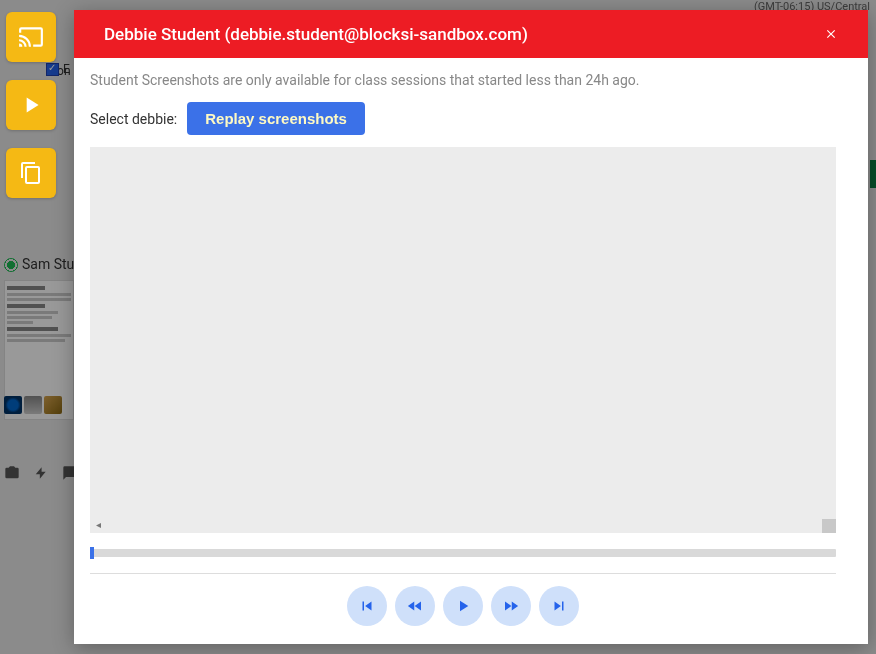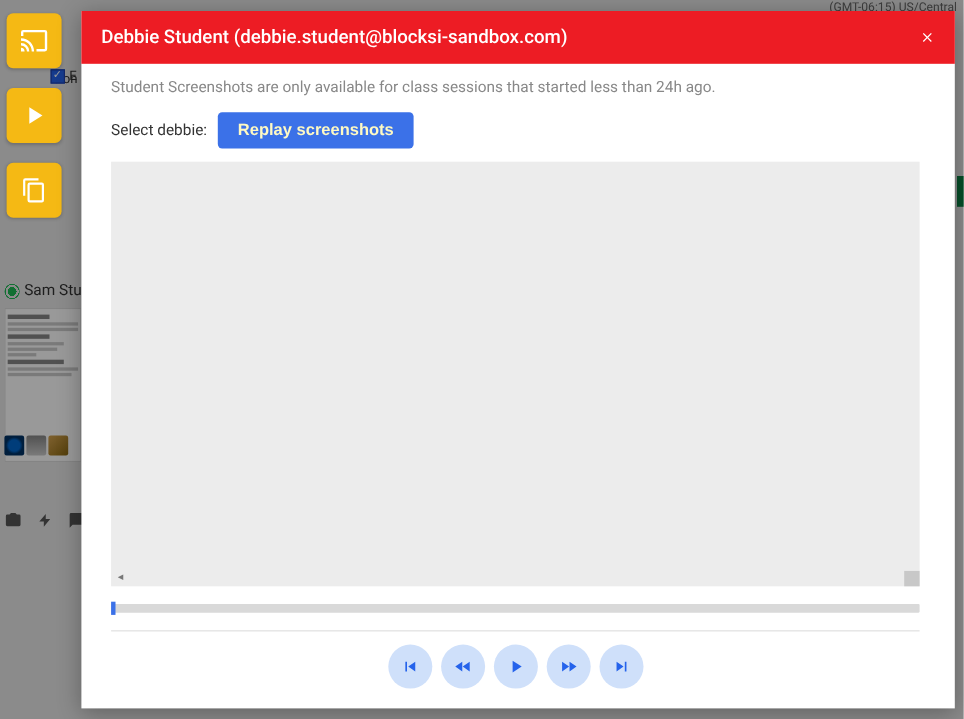--- a/index.html
+++ b/index.html
@@ -160,40 +160,39 @@
       height: 634px;
       background: #fff;
       box-shadow: 0 4px 20px rgba(0,0,0,0.3);
       z-index: 20;
       display: flex;
       flex-direction: column;
     }
     .modal-header {
       background: #ed1c24;
       color: #fff;
-      padding: 14px 18px;
+      padding: 14px 30px;
       display: flex;
       justify-content: space-between;
       align-items: center;
     }
     .modal-title {
       font-size: 17px;
       font-weight: 500;
     }
     .modal-close {
       font-size: 20px;
       cursor: pointer;
       line-height: 1;
     }
     .modal-body {
       padding: 14px 32px 10px 16px;
       flex: 1;
       display: flex;
       flex-direction: column;
-      margin-left: 11px;
     }
     .info-text {
       color: #888;
       font-size: 14px;
       margin-bottom: 14px;
     }
     .session-row {
       display: flex;
       align-items: center;
       gap: 10px;

